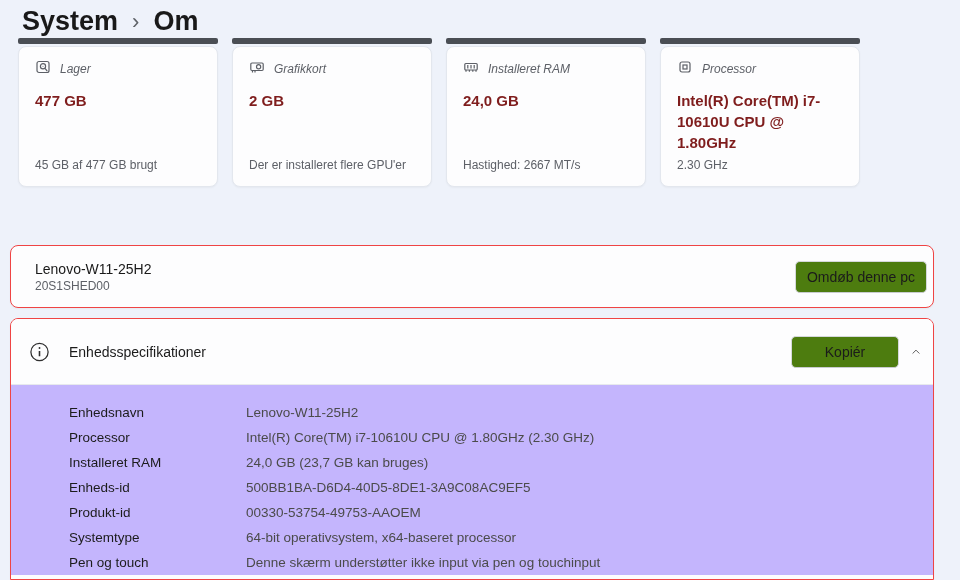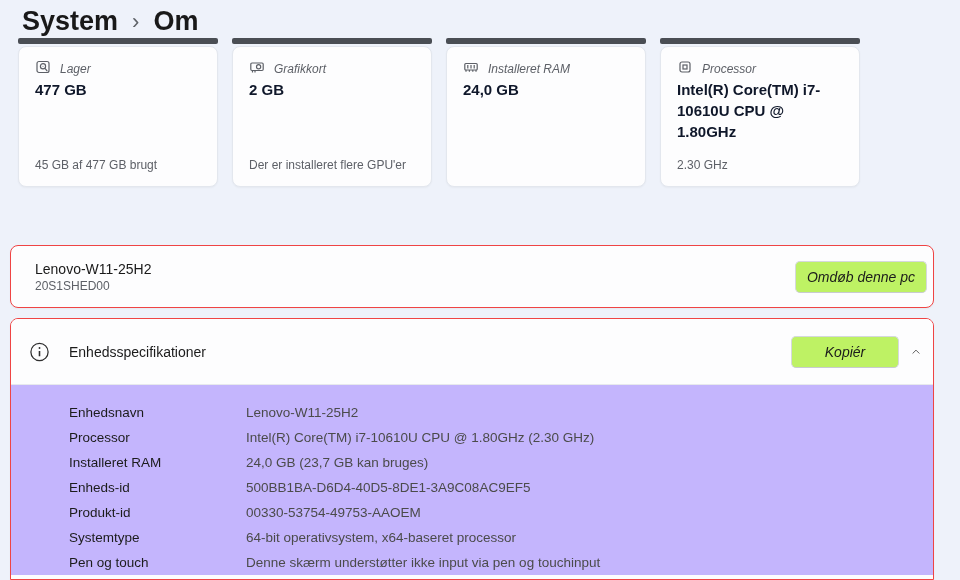--- a/index.html
+++ b/index.html
@@ -20,38 +20,38 @@
   .card-col{width:200px;display:flex;flex-direction:column;}
   .clip-strip{height:6px;background:#4a4e54;border-radius:2px;margin-bottom:2px;}
   .ov-card{
     height:141px;background:#fdfdfe;border:1px solid #e3e7ee;border-radius:8px;
     box-shadow:0 1px 2px rgba(0,0,0,.04);
     padding:12px 16px 12px 16px;display:flex;flex-direction:column;
   }
   .ov-head{display:flex;align-items:center;gap:9px;color:#5d6067;}
   .ov-head svg{flex:0 0 auto;}
   .ov-label{font-size:12px;color:#5d6067;font-style:italic;}
-  .ov-value{font-size:15px;line-height:21px;font-weight:700;color:#0f172a;}
+  .ov-value{margin-top:11px;font-size:15px;line-height:21px;font-weight:700;color:#7f1d1d;}
   .ov-spacer{flex:1;}
   .ov-footer{font-size:12px;color:#5d6067;padding-bottom:2px;}
   
   .wide-card{
     position:absolute;left:10px;width:924px;background:#fdfdfe;
     border:1px solid #ef4444;border-radius:8px;box-shadow:0 1px 2px rgba(0,0,0,.04);
   }
   
   .device-card{top:245px;height:63px;}
   .device-text{position:absolute;left:24px;top:50%;transform:translateY(-50%);}
   .device-name{font-size:14px;color:#191919;line-height:18px;}
   .device-id{font-size:12px;color:#5d6067;line-height:16px;}
   .btn{
-    background:#bef264;border:1px solid #d5d8dc;border-bottom-color:#c8cbd0;
+    background:#4d7c0f;border:1px solid #d5d8dc;border-bottom-color:#c8cbd0;
     border-radius:5px;font-size:14px;color:#1b1b1b;
     font-family:"Liberation Sans","DejaVu Sans",sans-serif;
-    display:flex;align-items:center;justify-content:center;cursor:pointer;font-style:italic;
+    display:flex;align-items:center;justify-content:center;cursor:pointer;
   }
   .rename-btn{position:absolute;right:6px;top:50%;transform:translateY(-50%);width:132px;height:32px;}
   
   .spec-card{top:318px;height:262px;border-radius:8px 8px 0 0;overflow:hidden;}
   .spec-header{position:relative;height:66px;border-bottom:1px solid #e7e9ed;background:#fdfdfe;}
   .info-wrap{position:absolute;left:18px;top:50%;transform:translateY(-50%);color:#2f2f2f;display:flex;}
   .spec-title{position:absolute;left:58px;top:50%;transform:translateY(-50%);font-size:14px;color:#1b1b1b;}
   .copy-btn{position:absolute;right:34px;top:50%;transform:translateY(-50%);width:108px;height:32px;}
   .chev-btn{position:absolute;right:6px;top:50%;transform:translateY(-50%);width:22px;height:22px;
     display:flex;align-items:center;justify-content:center;color:#4a4a4a;cursor:pointer;background:transparent;border:0;}
@@ -113,20 +113,21 @@
         <div class="ov-card">
           <div class="ov-head">
             <span><svg width="16" height="16" viewBox="0 0 16 16" fill="none" stroke="#5d6067" stroke-width="1.2">
                 <rect x="1.8" y="4.5" width="12.4" height="6.5" rx="1"></rect>
                 <path d="M4.8 6 v3.5 M8 6 v3.5 M11.2 6 v3.5 M3 11 v1.8 M6.4 11 v1.8 M9.8 11 v1.8 M13 11 v1.8"></path>
               </svg></span>
             <span class="ov-label">Installeret RAM</span>
           </div>
           <div class="ov-value">24,0 GB</div>
           <div class="ov-spacer"></div>
+          <div class="ov-footer">Hastighed: 2667 MT/s</div>
         </div>
       </div>
 
       <div class="card-col">
         <div class="clip-strip"></div>
         <div class="ov-card">
           <div class="ov-head">
             <span><svg width="16" height="16" viewBox="0 0 16 16" fill="none" stroke="#5d6067" stroke-width="1.2">
                 <rect x="3" y="3" width="10" height="10" rx="2"></rect>
                 <rect x="6" y="6" width="4" height="4"></rect>

